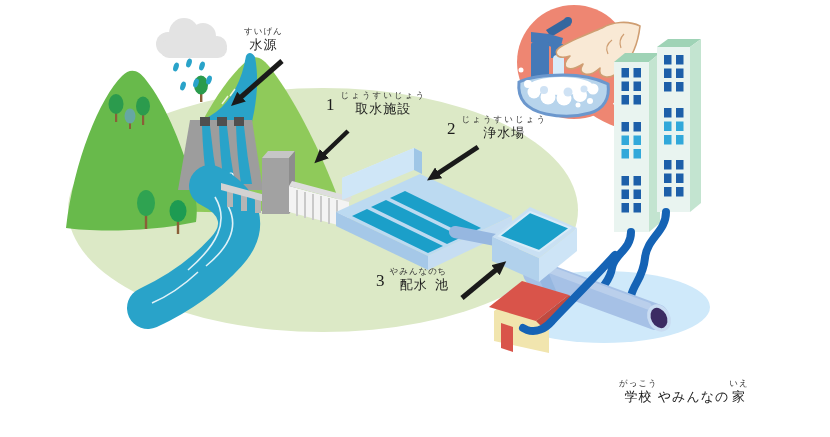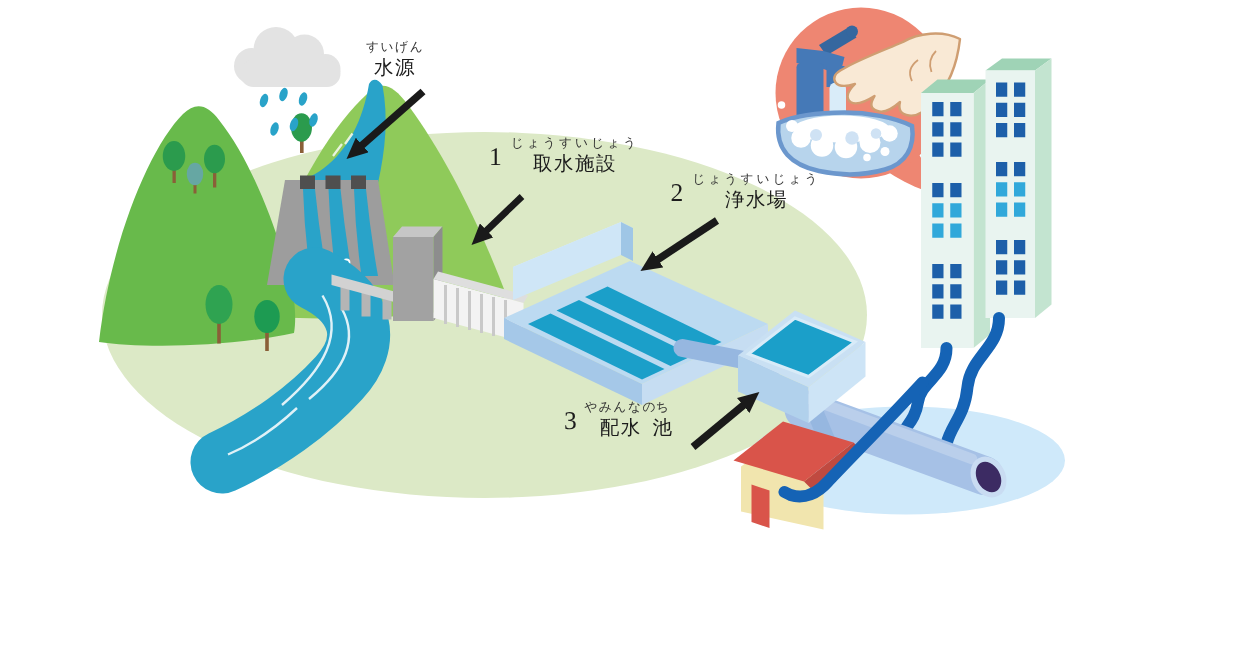--- a/index.html
+++ b/index.html
@@ -314,14 +314,28 @@
     <span class="rseg" style="margin-right:-4px">
       <span class="rt tight">やみんなの</span>
       <span class="rb">配水</span>
     </span>
     <span class="rseg" style="margin-left:-4px">
       <span class="rt tight">ち</span>
       <span class="rb">池</span>
     </span>
   </div>
 
+  <div class="lbl" style="left:619px;top:379px;gap:0">
+    <span class="rseg">
+      <span class="rt tight">がっこう</span>
+      <span class="rb">学校</span>
+    </span>
+    <span class="rseg">
+      <span class="rt tight"></span>
+      <span class="rb">やみんなの</span>
+    </span>
+    <span class="rseg">
+      <span class="rt tight">いえ</span>
+      <span class="rb">家</span>
+    </span>
+  </div>
 
 </div>
 
 </body></html>

